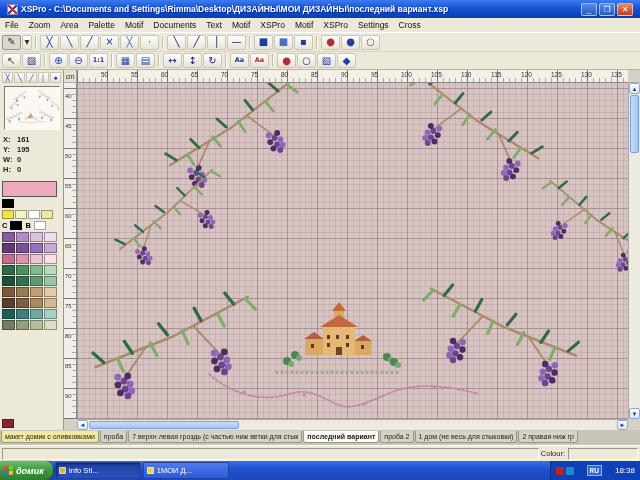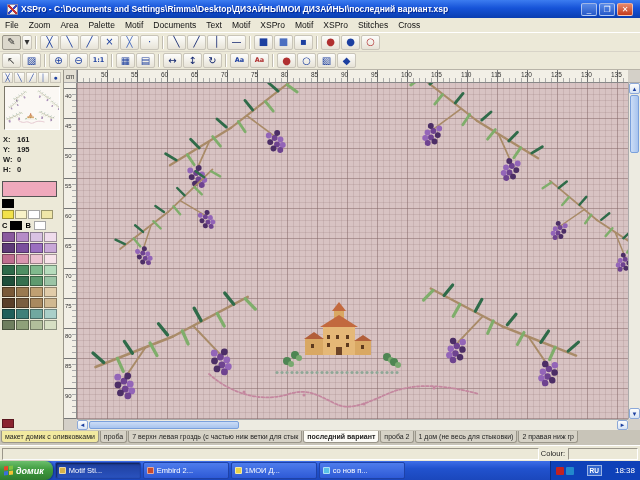--- a/index.html
+++ b/index.html
@@ -125,21 +125,21 @@
       <div class="menu-item">Zoom</div>
       <div class="menu-item">Area</div>
       <div class="menu-item">Palette</div>
       <div class="menu-item">Motif</div>
       <div class="menu-item">Documents</div>
       <div class="menu-item">Text</div>
       <div class="menu-item">Motif</div>
       <div class="menu-item">XSPro</div>
       <div class="menu-item">Motif</div>
       <div class="menu-item">XSPro</div>
-      <div class="menu-item">Stitches</div>
+      <div class="menu-item">Settings</div>
       <div class="menu-item">Cross</div>
     </div>
   <div class="toolbar tb1" id="toolbar1">
       <div class="tb-btn pressed">
         <span class="glyph" style="color: rgb(51, 51, 51);">✎</span>
       </div>
       <div class="tb-btn narrow">
         <span class="glyph" style="color: rgb(51, 51, 51);">▾</span>
       </div>
       <div class="tb-sep"></div>
@@ -954,33 +954,25 @@
         <i style="background:#E8452C"></i>
           <i style="background:#7DC242"></i>
           <i style="background:#3B6EDB"></i>
           <i style="background:#F5C236"></i>
       </span>
       <span>домик</span>
     </div>
     <div class="tasks" id="tasks">
         <div class="task active">
           <span class="task-icon" style="background: rgb(216, 178, 74);"></span>
-          <span>Motif Sti...</span>
-        </div>
-        <div class="task">
-          <span class="task-icon" style="background: rgb(200, 74, 46);"></span>
-          <span>Embird 2...</span>
+          <span>Info Sti...</span>
         </div>
         <div class="task">
           <span class="task-icon" style="background: rgb(232, 210, 74);"></span>
           <span>1МОИ Д...</span>
-        </div>
-        <div class="task">
-          <span class="task-icon" style="background: rgb(88, 192, 232);"></span>
-          <span>со нов п...</span>
         </div>
       </div>
     <div class="tray">
       <span id="trayIcons" style="display:flex;gap:2px">
           <span class="tray-icon" style="background: rgb(194, 34, 34);"></span>
           <span class="tray-icon" style="background: rgb(34, 136, 204);"></span>
         </span>
       <span class="lang-chip">RU</span>
       <span>18:38</span>
     </div>

